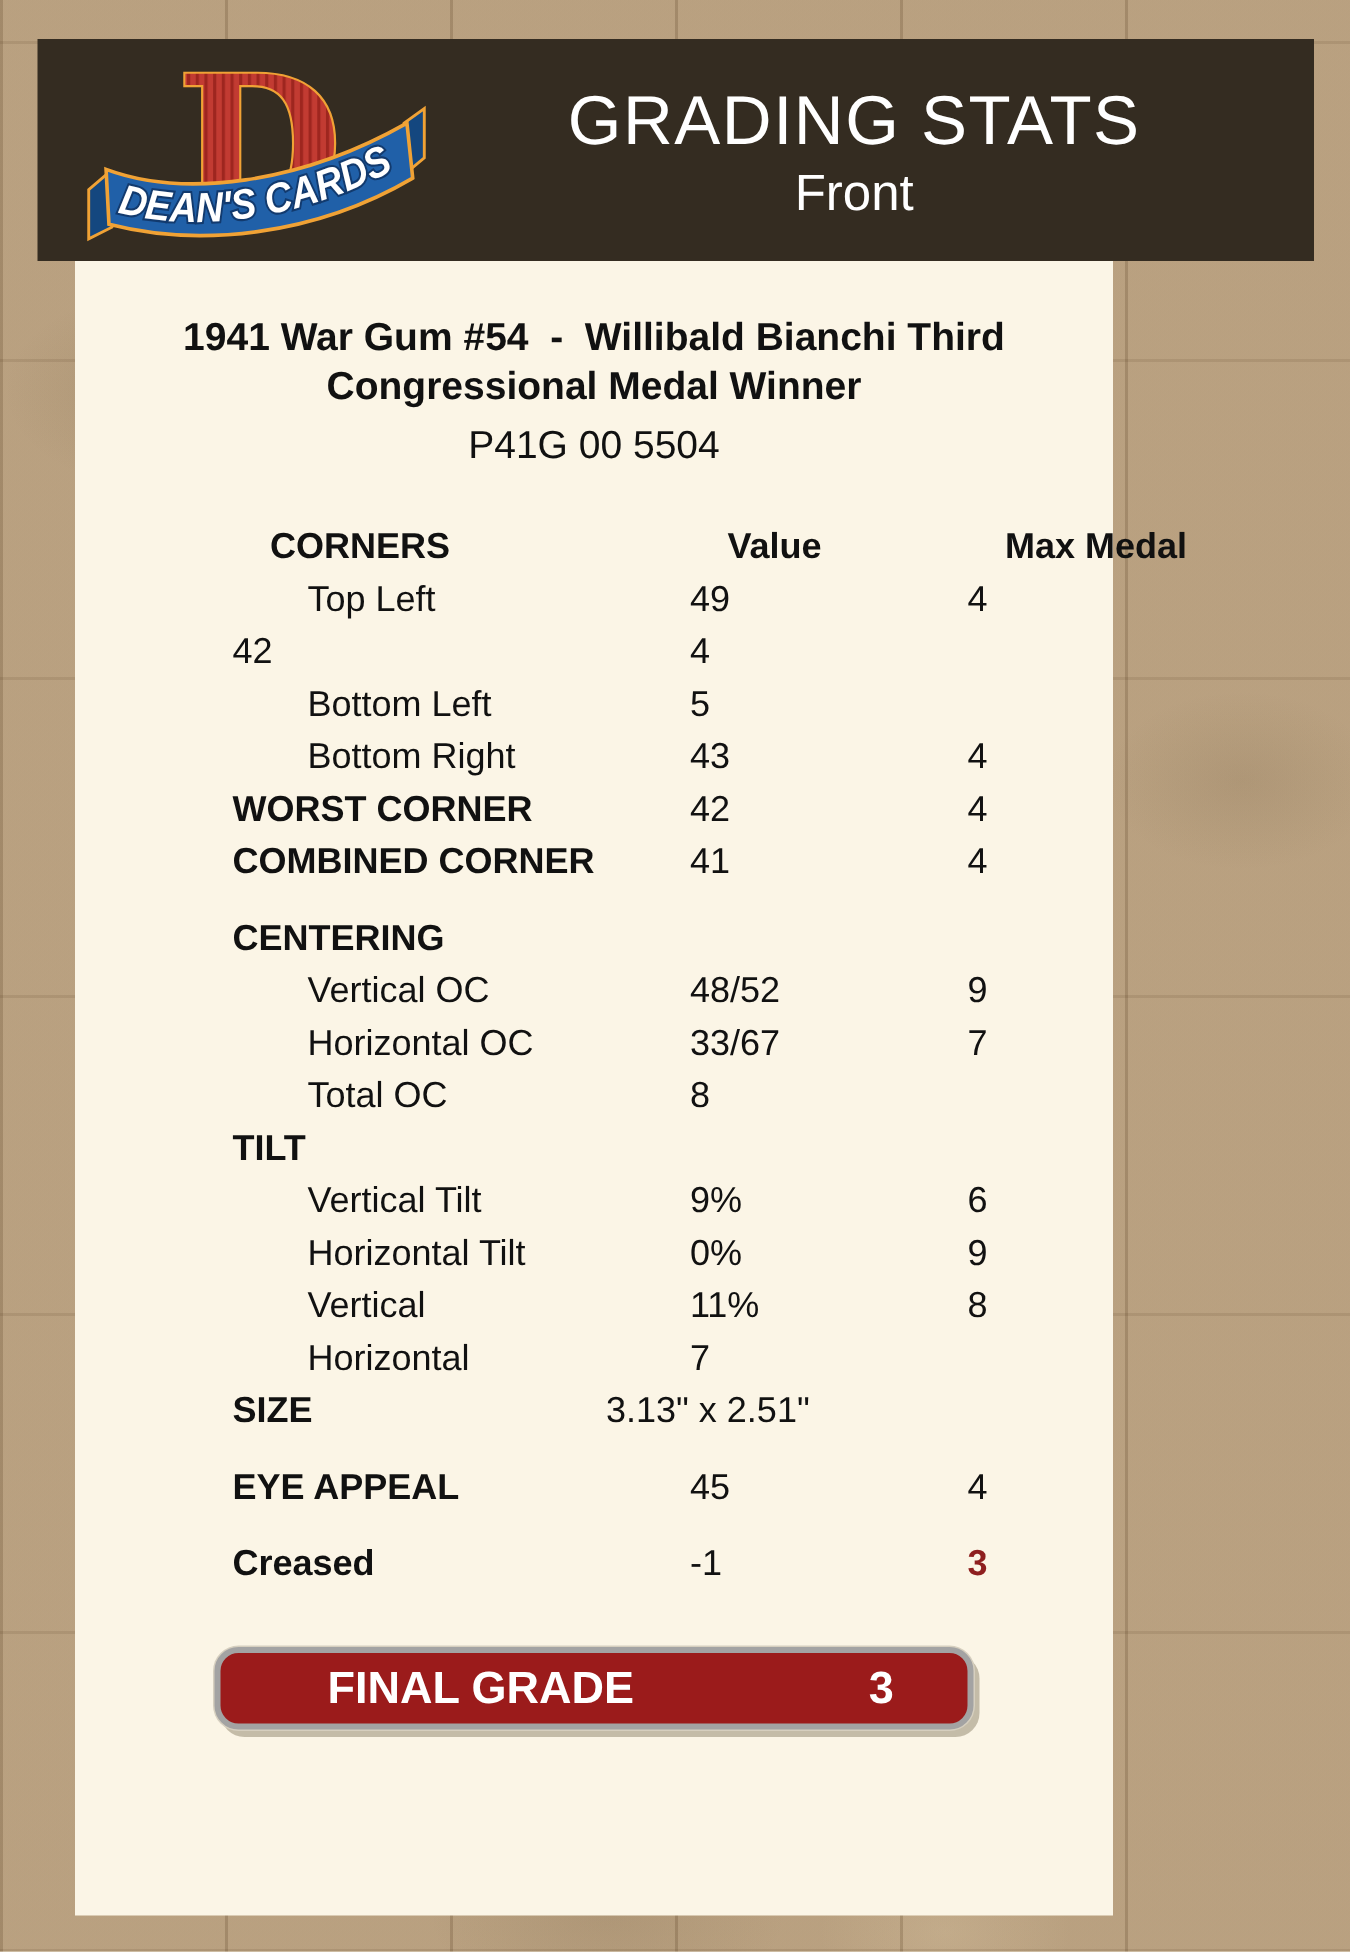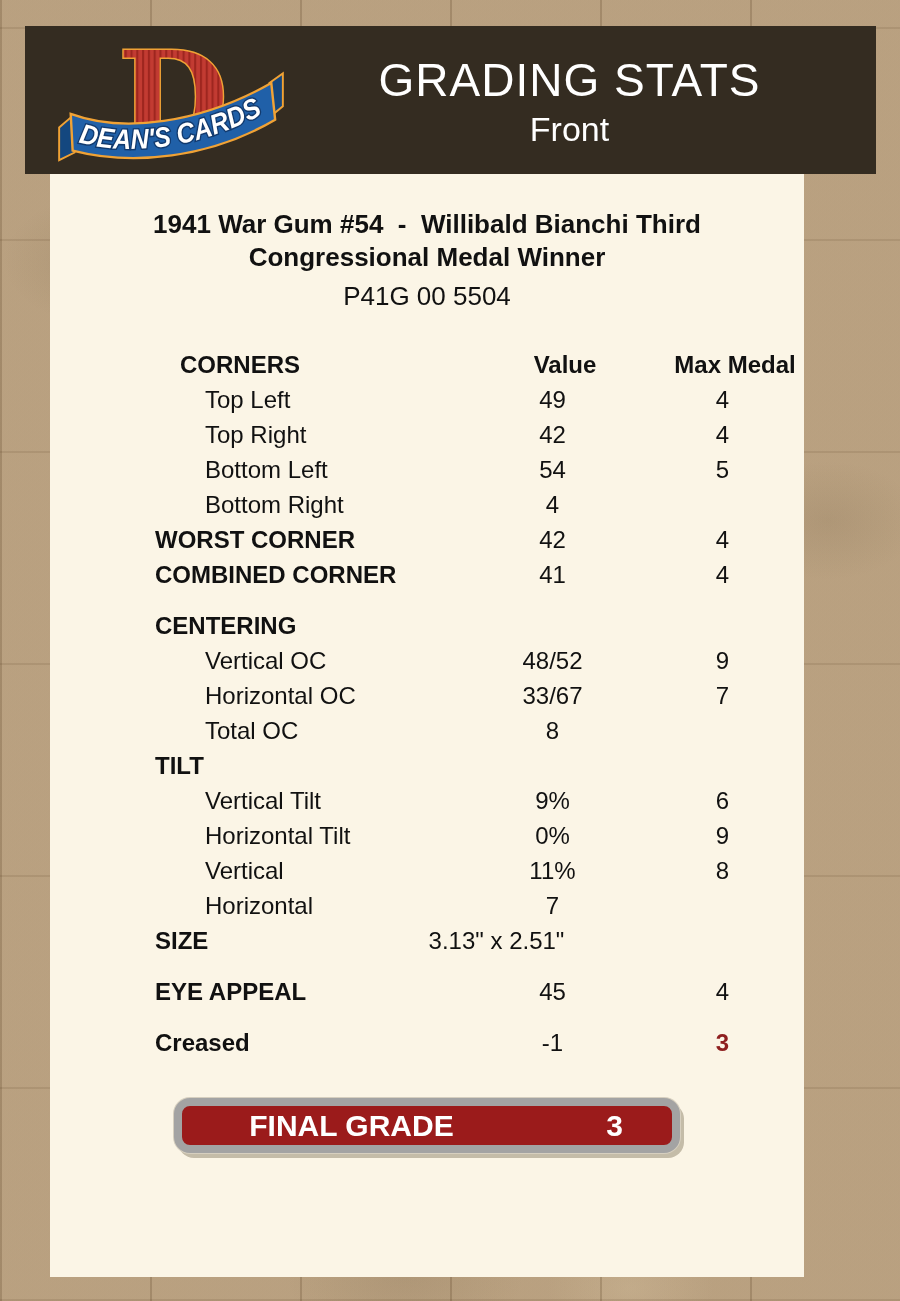--- a/index.html
+++ b/index.html
@@ -23,49 +23,49 @@
     position:absolute; left:25px; top:26px; width:851px; height:148px;
     background:#342c21; display:flex; align-items:center;
   }
   .logo-wrap { width:262px; padding-left:30px; flex:0 0 auto; }
   .header-titles { flex:1; text-align:center; color:#ffffff; padding-right:24px; }
   .header-title   { font-size:46px; line-height:54px; letter-spacing:1px; margin-top:4px; }
   .header-subtitle{ font-size:34px; line-height:44px; }
 
   
   .content {
-    position:absolute; left:50px; top:174px; width:754px; height:1103px;
+    position:absolute; left:50px; top:174px; width:692px; height:1103px;
     background:#fbf5e6; color:#111111;
   }
   .card-title {
     margin-top:34px; text-align:center; font-weight:bold;
     font-size:26px; line-height:33px; white-space:pre;
   }
   .card-code { margin-top:7px; text-align:center; font-size:26px; line-height:30px; }
 
   
   .grading-table { margin-top:36px; }
   .row {
     display:grid; grid-template-columns:305px 185px 155px;
     padding-left:105px; height:35px; align-items:center;
     font-size:24px;
   }
   .row .c-label { text-align:left; }
-  .row .c-value, .row .c-max { text-align:center; }
+  .row .c-value, .row .c-max { text-align:left; }
   .row.indent .c-label { padding-left:50px; }
   .row.head .c-label, .row.head .c-value, .row.head .c-max { font-weight:bold;margin-left:25px; }
   .row.section .c-label { font-weight:bold; }
   .row.gap-top { margin-top:16px; }
   .row.size-row .c-value { white-space:nowrap; transform:translateX(-56px); }
   .c-max.red { color:#8e1f1f; font-weight:bold; }
 
   
   .final-grade {
     margin:38px auto 0 auto; width:506px; height:55px;
-    background:#9b1b1b; border:8px solid #a3a3a3; border-radius:16px;
+    background:#9b1b1b; border:4px solid #a3a3a3; border-radius:16px;
     box-shadow:0 0 0 1px #d6cfbf, 4px 5px 0 rgba(151,140,117,0.55);
     display:flex; align-items:center; color:#ffffff; font-weight:bold; font-size:30px;
     cursor:default;
   }
   .final-grade .fg-label { flex:1; text-align:center; transform:translateX(-18px); }
   .final-grade .fg-value { width:115px; text-align:center; }
 </style>
 </head>
 <body>
 
@@ -105,31 +105,30 @@
       <span class="c-value">Value</span>
       <span class="c-max">Max Medal</span>
     </div>
 
     <div class="row indent">
       <span class="c-label">Top Left</span>
       <span class="c-value">49</span>
       <span class="c-max">4</span>
     </div>
     <div class="row indent">
-      <span class="c-label">Top Right</span>
       <span class="c-value">42</span>
       <span class="c-max">4</span>
     </div>
     <div class="row indent">
       <span class="c-label">Bottom Left</span>
-      <span class="c-value">54</span>
       <span class="c-max">5</span>
     </div>
     <div class="row indent">
       <span class="c-label">Bottom Right</span>
+      <span class="c-value">43</span>
       <span class="c-max">4</span>
     </div>
     <div class="row section">
       <span class="c-label">WORST CORNER</span>
       <span class="c-value">42</span>
       <span class="c-max">4</span>
     </div>
     <div class="row section">
       <span class="c-label">COMBINED CORNER</span>
       <span class="c-value">41</span>

